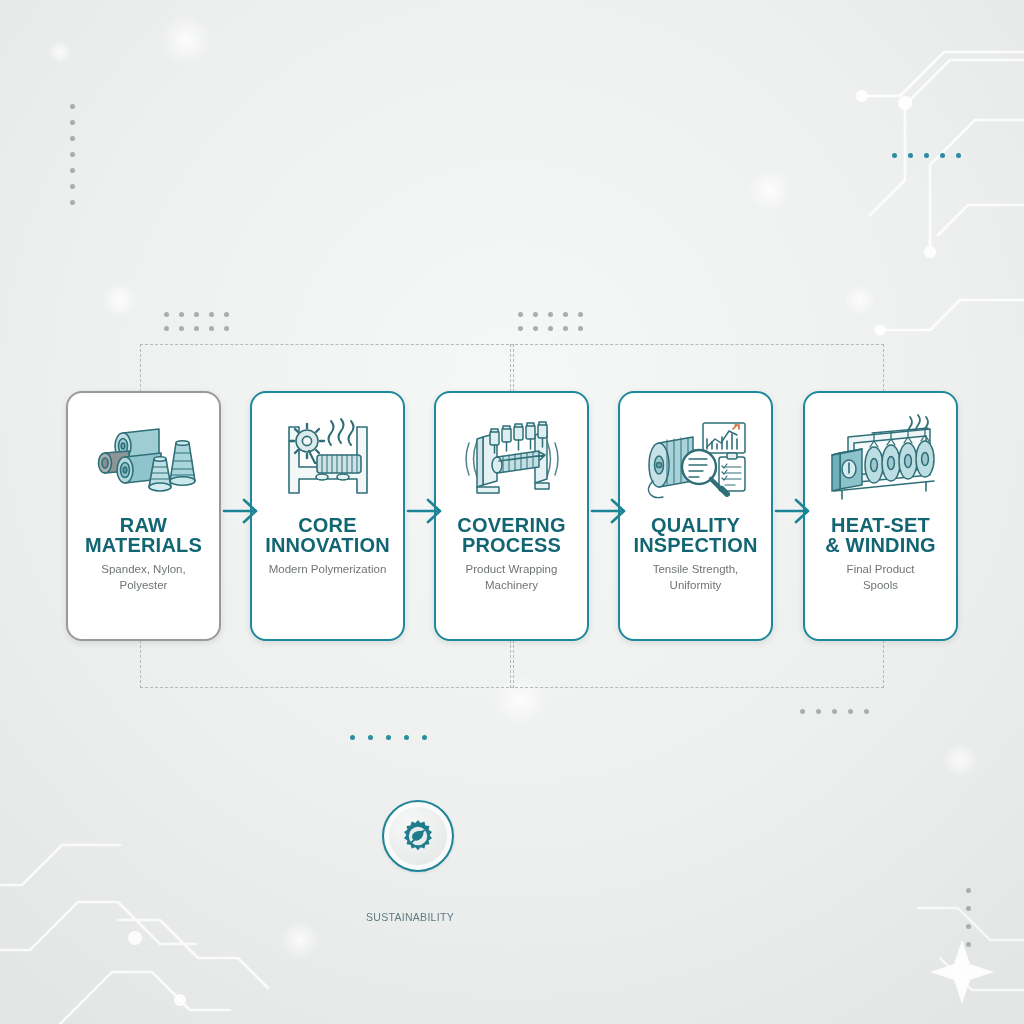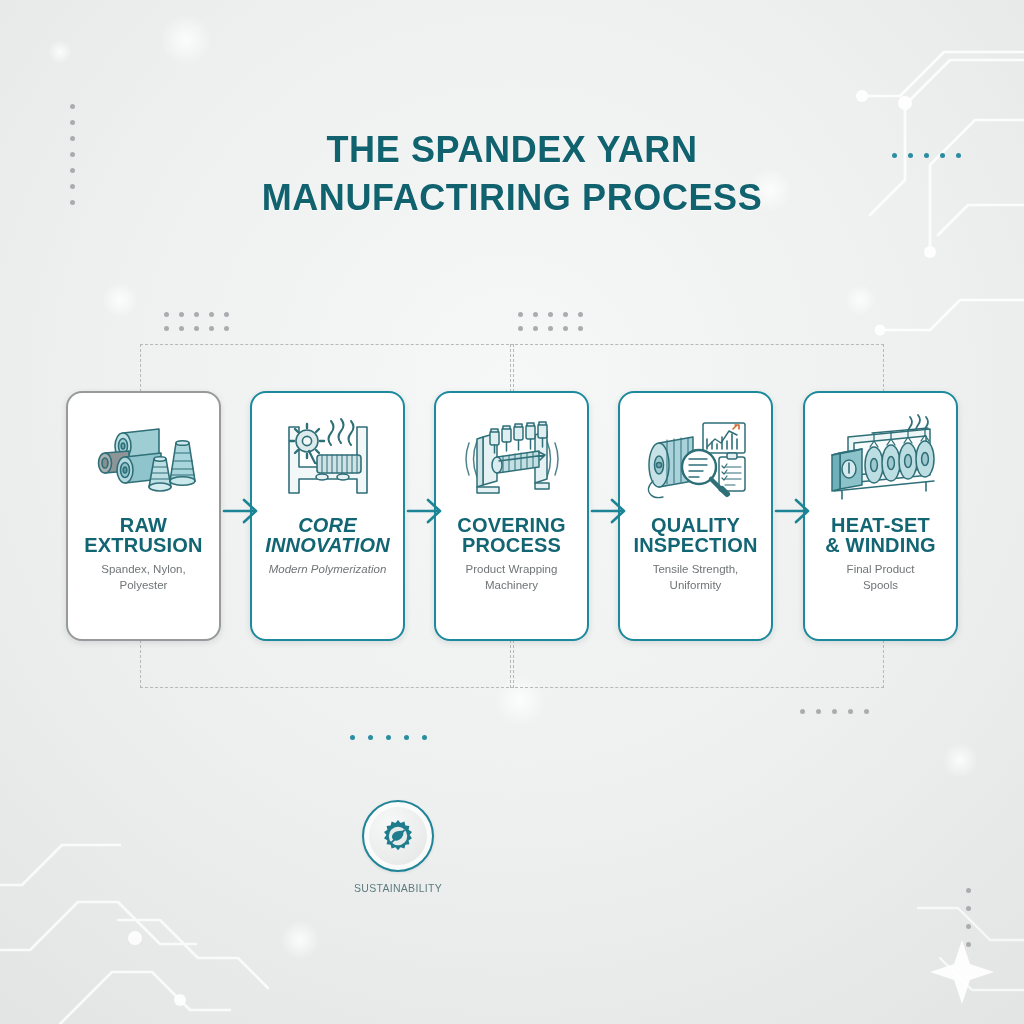--- a/index.html
+++ b/index.html
@@ -103,21 +103,21 @@
 
   
   .badges {
     position:absolute;
     left:342px; top:800px;
     width:350px; height:104px;
     display:flex;
     justify-content:space-between;
     align-items:flex-start;
   }
-  .badge { width:112px; display:flex; flex-direction:column; align-items:center; }
+  .badge { width:112px; display:flex; flex-direction:column; align-items:flex-end;gap:29px; }
   .badge-circle {
     width:72px; height:72px; border-radius:50%;
     border:2px solid #1f8497;
     background:radial-gradient(circle at 38% 32%, #f7f8f8 0%, #e6e8e8 78%, #dfe1e1 100%);
     display:flex; align-items:center; justify-content:center;
     box-shadow:0 1px 3px rgba(60,70,75,.12), inset 0 0 0 5px rgba(255,255,255,.75);
   }
   .badge-circle svg { width:40px; height:40px; display:block; }
   .badge-label {
     margin-top:10px;
@@ -186,24 +186,20 @@
     <circle cx="520" cy="700" r="26" fill="url(#glow)"></circle>
   </g>
 
   <g opacity=".9" fill="#ffffff">
     <path d="M962 940 L970 964 L994 972 L970 980 L962 1004 L954 980 L930 972 L954 964 Z"></path>
   </g>
 </svg>
 
 <div id="stage">
 
-  <div class="title-block">
-    <div class="title-line">THE SPANDEX YARN</div>
-    <div class="title-line">MANUFACTIRING PROCESS</div>
-  </div>
 
   <div class="dotgrid" style="left:70px; top:104px; width:10px; height:96px;">
     <i style="left:0;top:0"></i>
       <i style="left:0;top:16px"></i>
       <i style="left:0;top:32px"></i>
     <i style="left:0;top:48px"></i>
       <i style="left:0;top:64px"></i>
       <i style="left:0;top:80px"></i>
     <i style="left:0;top:96px"></i>
   </div>
@@ -308,29 +304,29 @@
               <path d="M91 34 L104 34 L110 72 L85 72 Z"></path>
               <ellipse cx="97.5" cy="72" rx="12.5" ry="4.2" fill="#cbe8ec"></ellipse>
               <path d="M89 44 L106 44 M88 52 L108 52 M86 60 L109 60 M86 66 L110 66" stroke-width="1.1"></path>
               <ellipse cx="97.5" cy="34" rx="6.5" ry="2.3" fill="#cbe8ec"></ellipse>
             </g>
           </g>
         </svg>
       </div>
       <div class="card-title">
         <div>RAW</div>
-        <div>EXTRUSION</div>
+        <div>MATERIALS</div>
       </div>
       <div class="card-sub">
         <div>Spandex, Nylon,</div>
         <div>Polyester</div>
       </div>
     </div>
 
-    <div class="card" style="left:184px;font-style:italic;">
+    <div class="card" style="left:184px;">
       <div class="card-icon">
         <svg viewBox="0 0 118 94" xmlns="http://www.w3.org/2000/svg">
           <g stroke="#2f6f78" stroke-width="1.6" fill="none" stroke-linejoin="round" stroke-linecap="round">
 
             <path d="M20 18 L30 18 L30 58 L88 58 L88 18 L98 18 L98 84 L88 84 L88 70 L30 70 L30 84 L20 84 Z" fill="#f2f7f8"></path>
 
             <g fill="#dceaec">
               <circle cx="38" cy="32" r="11"></circle>
               <circle cx="38" cy="32" r="4.6" fill="#f2f7f8"></circle>
               <path d="M38 19 L38 15 M38 45 L38 49 M25 32 L21 32 M51 32 L55 32

